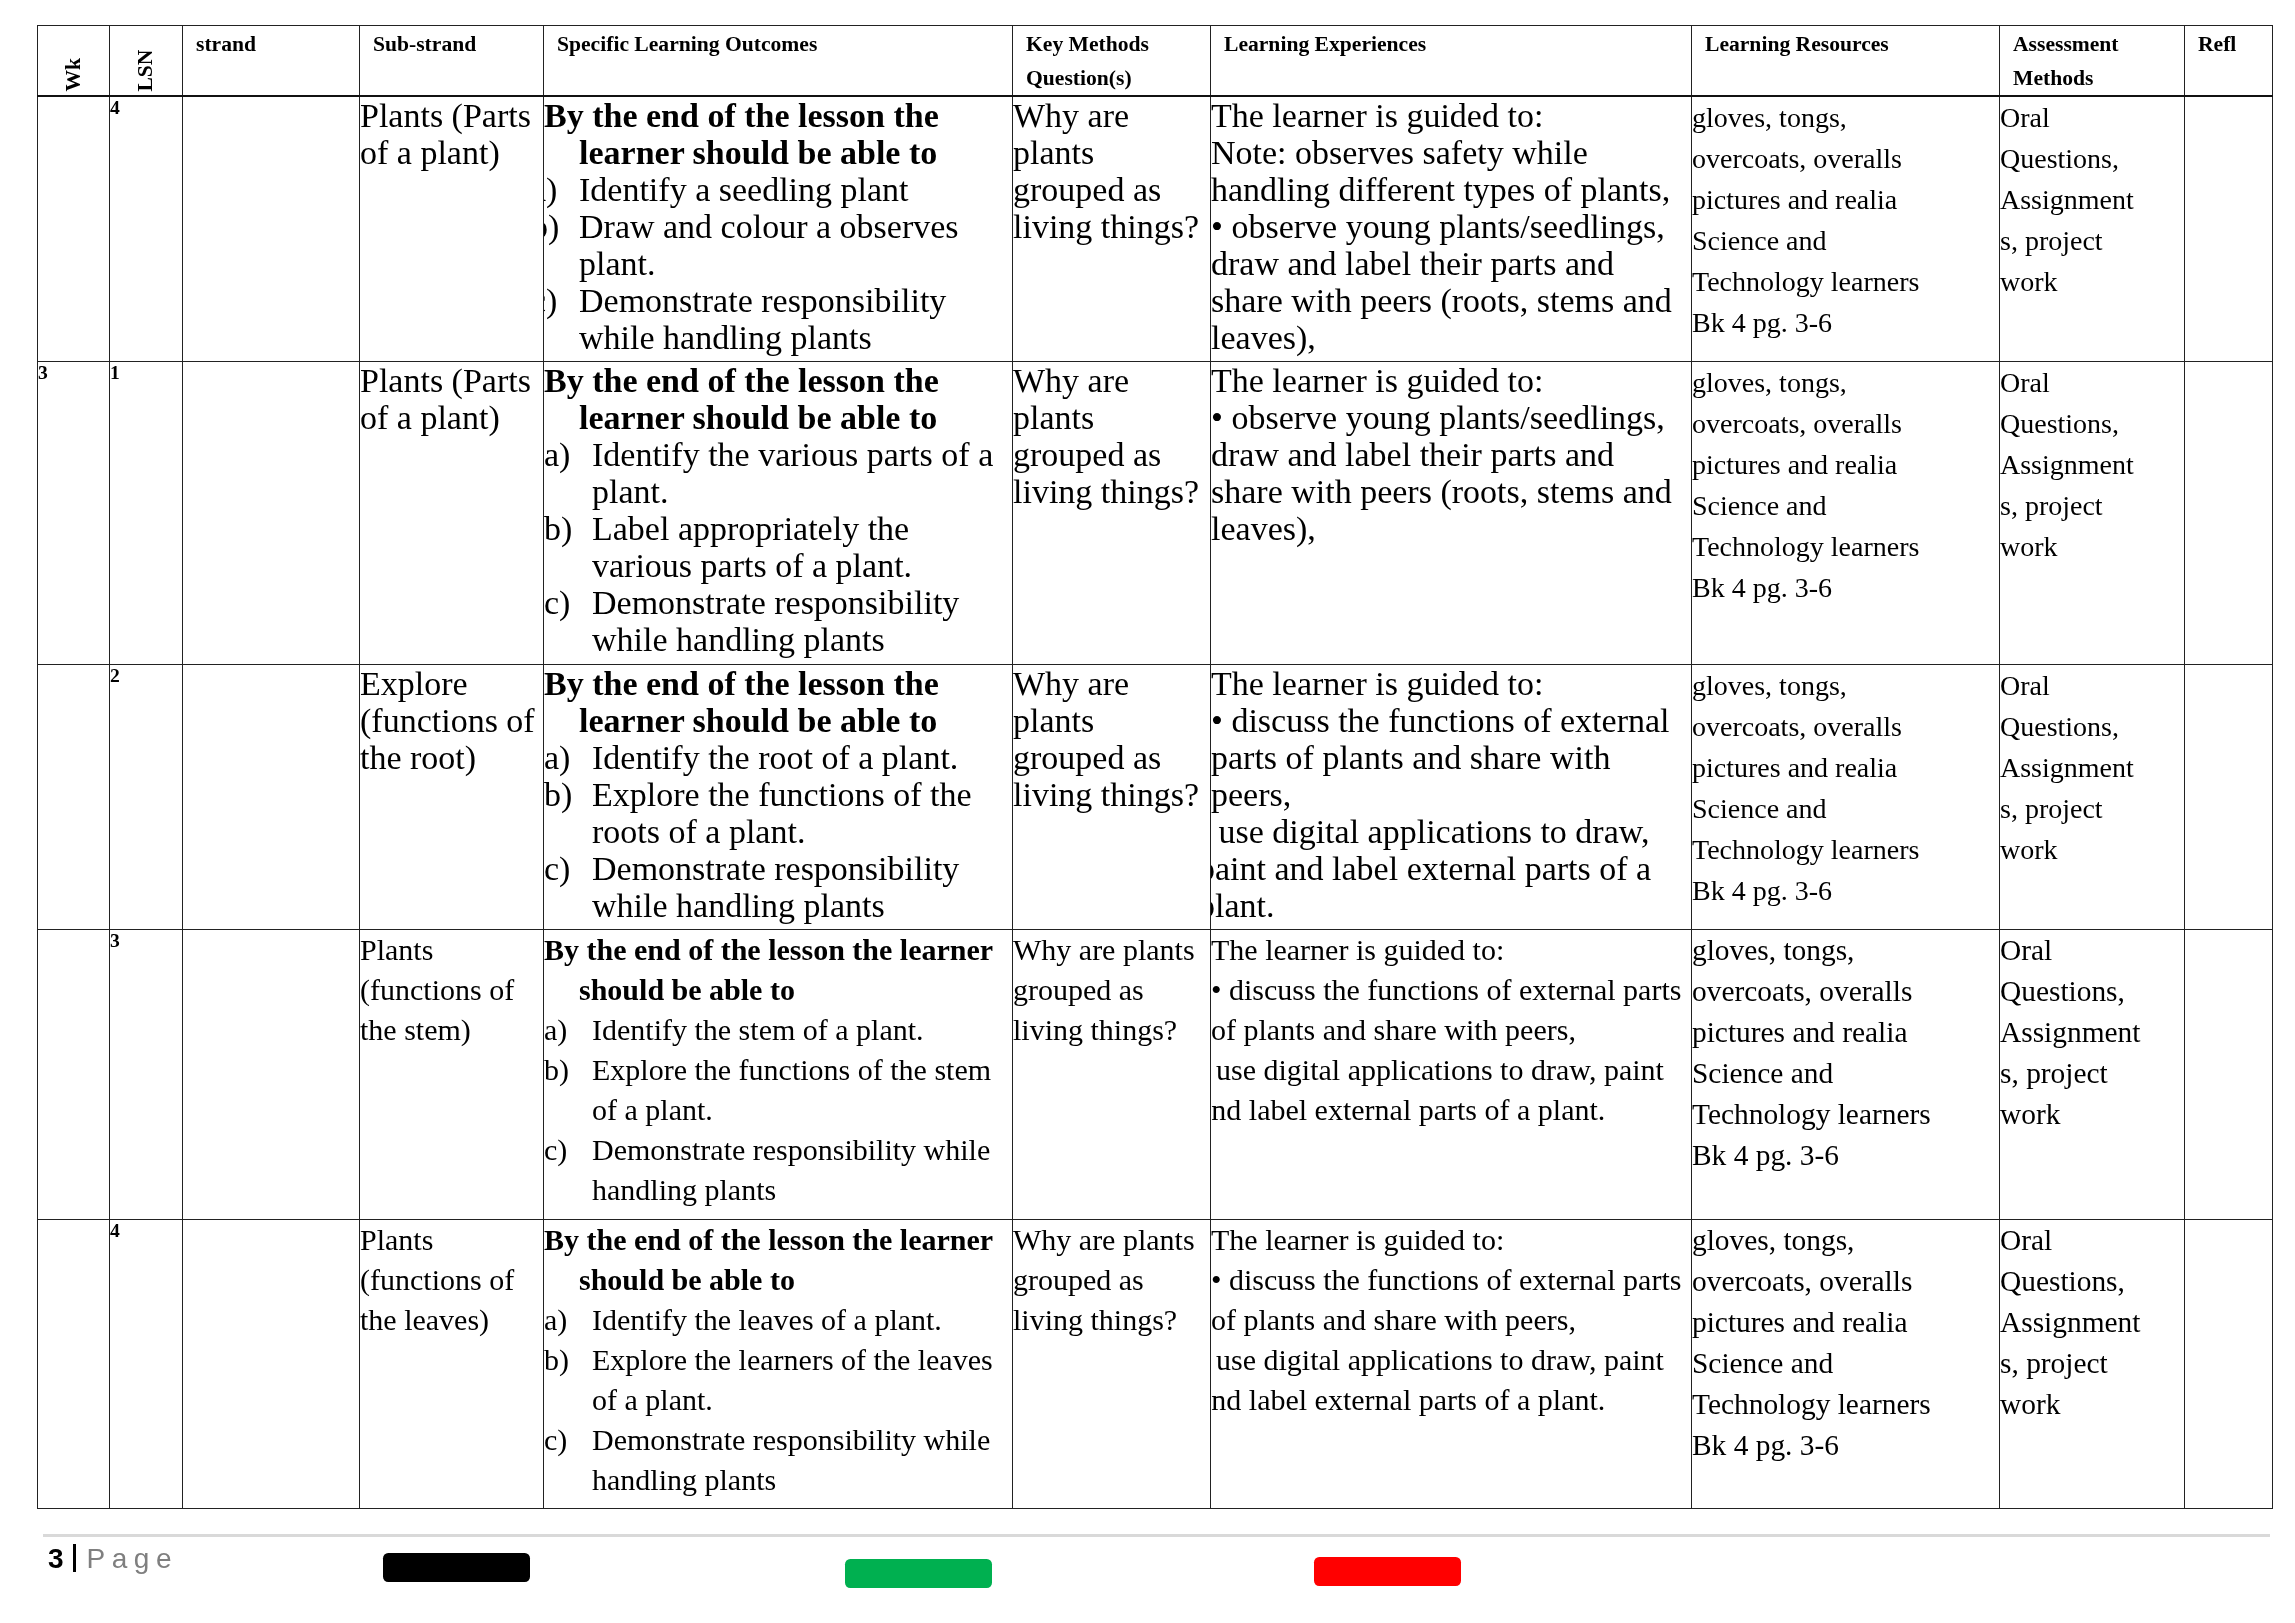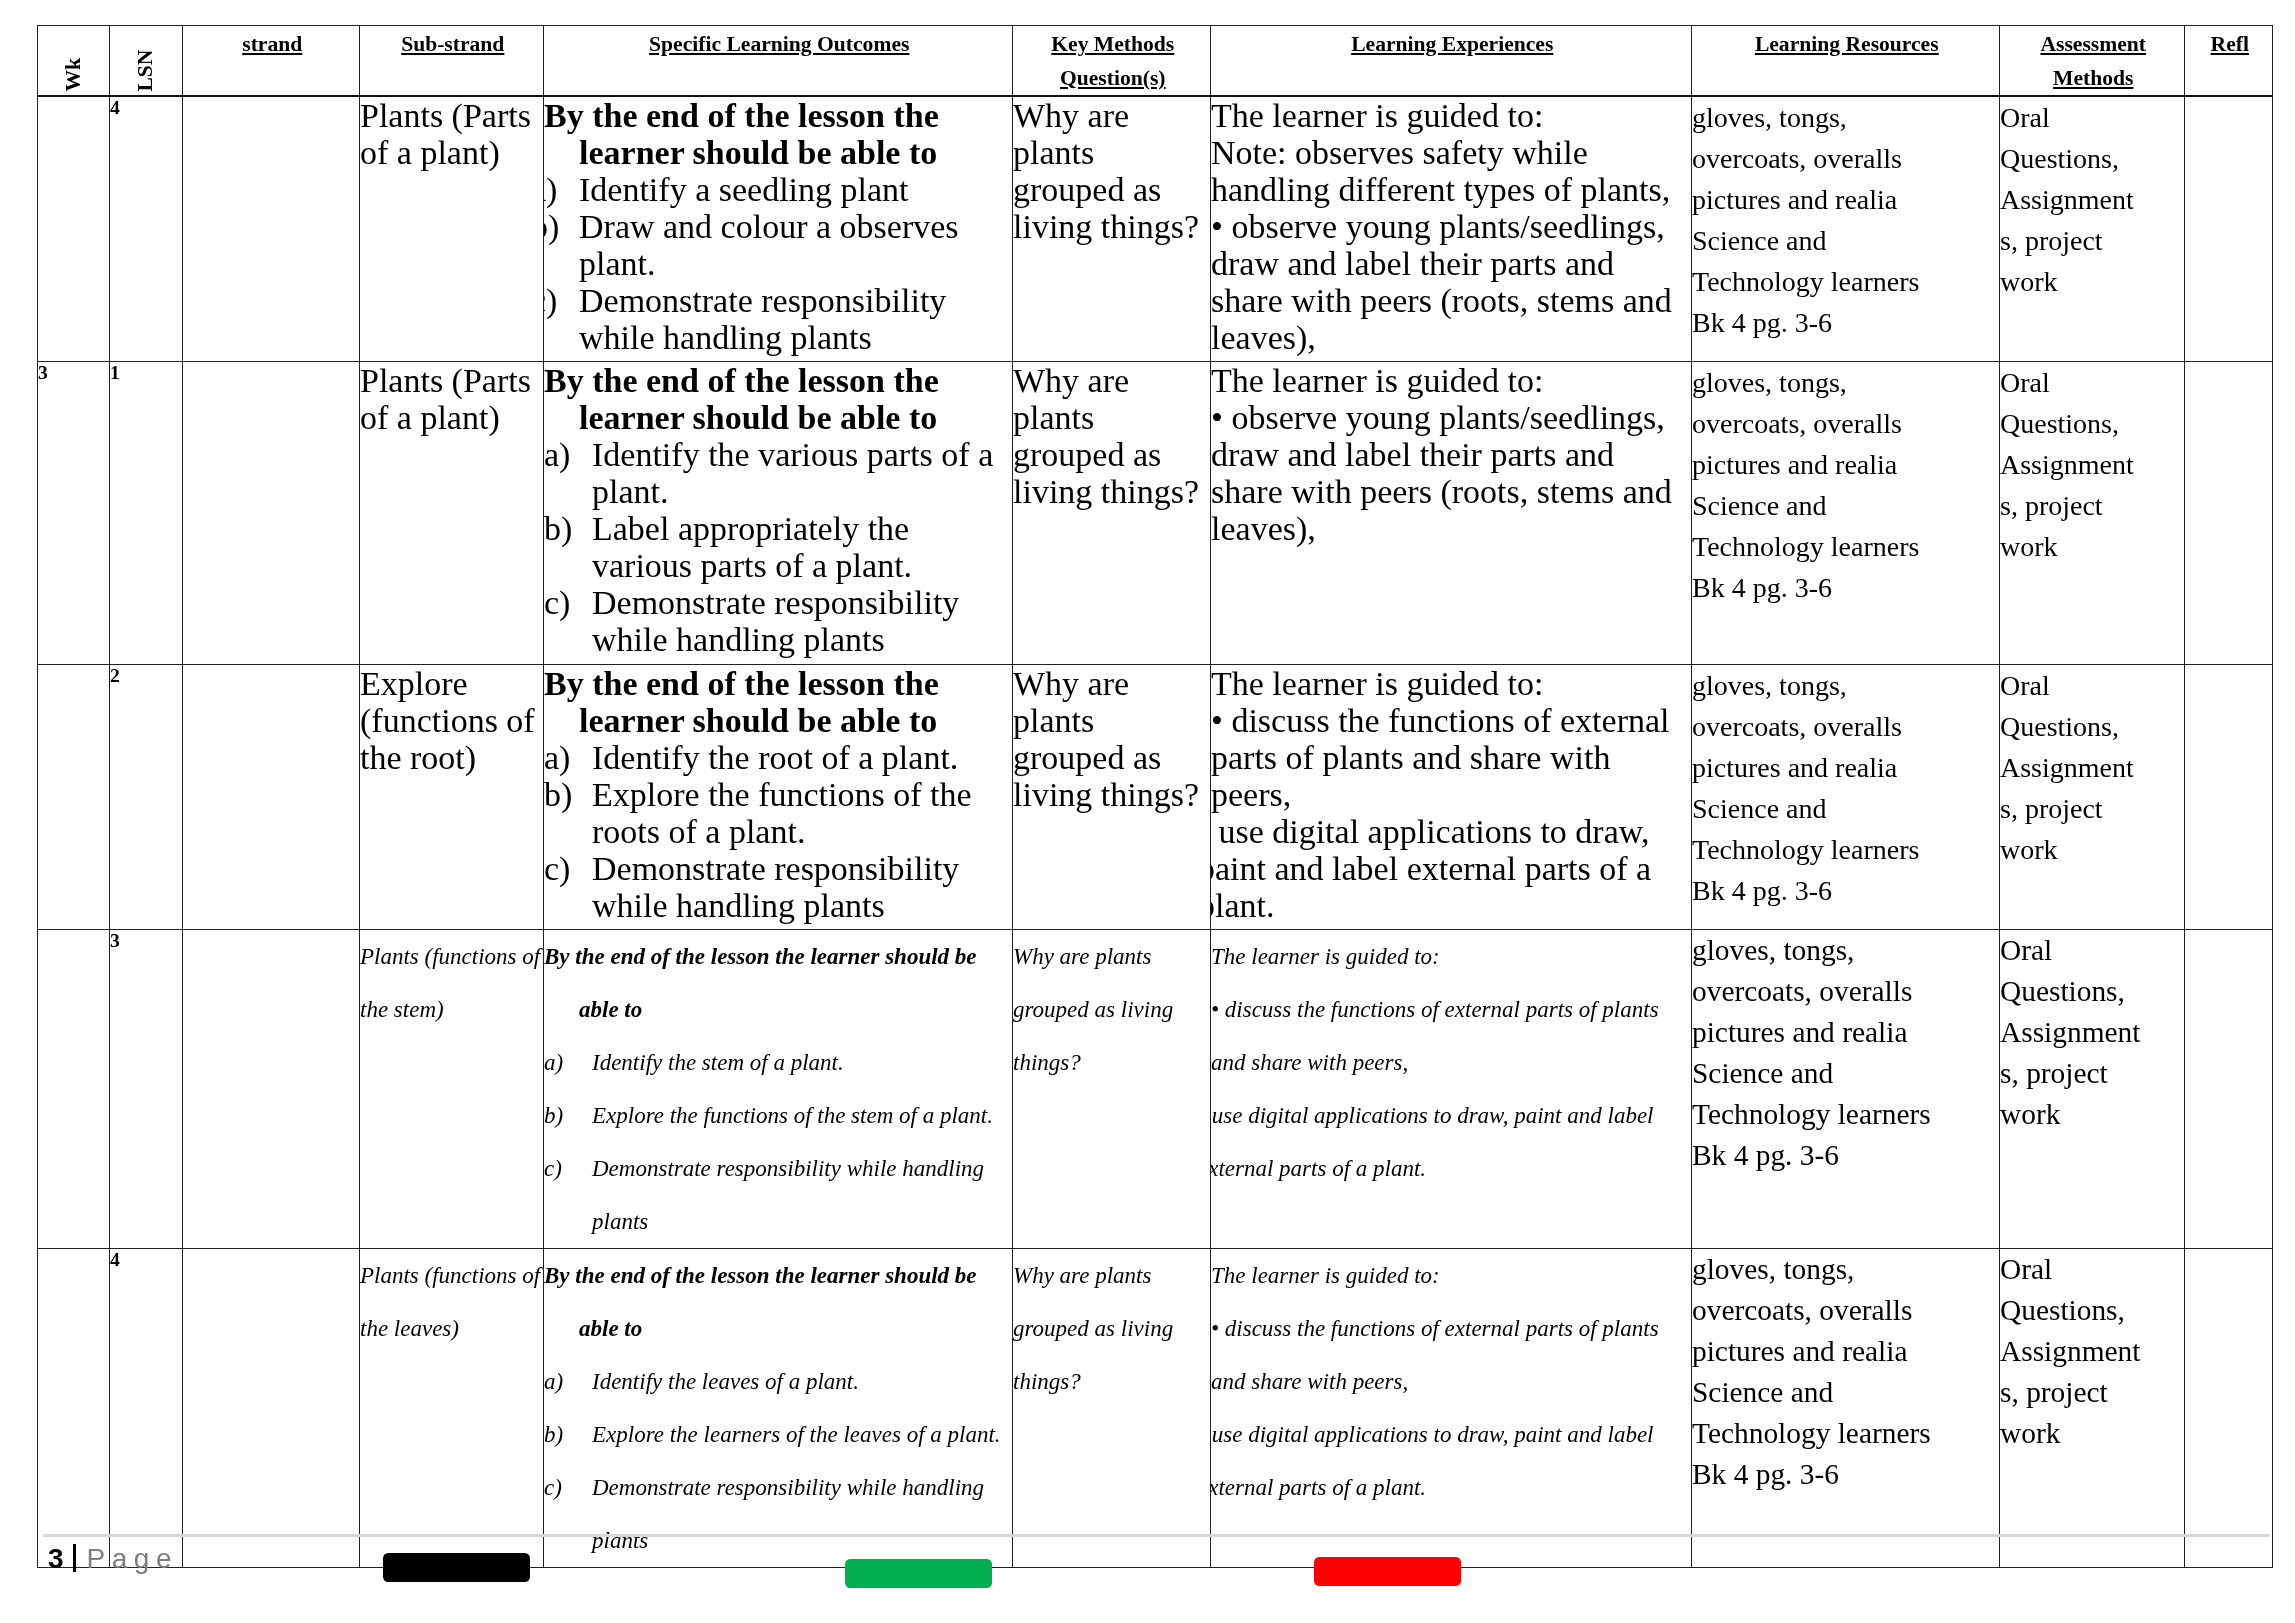--- a/index.html
+++ b/index.html
@@ -2,30 +2,30 @@
 <html style="font-size:10.5px"><head>
 <meta charset="utf-8">
 <style>
   html, body { margin: 0; padding: 0; background: #ffffff; }
   body { width: 2295px; height: 1623px; position: relative; overflow: hidden;
          font-family: "Liberation Serif", "DejaVu Serif", serif; color: #000; }
   #page { position: absolute; left: 0; top: 0; width: 2295px; height: 1623px; }
   table.scheme { position: absolute; left: 37px; top: 25px; border-collapse: collapse;
                  table-layout: fixed; width: 2234px; }
   table.scheme td, table.scheme th { border: 1.3px solid #222; vertical-align: top; padding: 0; overflow: hidden; }
-  table.scheme th { font-weight: bold; text-align: center; font-size: 21.6px; line-height: 34px;
-                    padding: 1.3px 10.5px 0 13px; height: 67px; border-bottom: 2.6px solid #111; text-decoration: underline; }
+  table.scheme th { font-weight: bold; text-align: left; font-size: 21.6px; line-height: 34px;
+                    padding: 1.3px 10.5px 0 13px; height: 67px; border-bottom: 2.6px solid #111; }
   table.scheme tr.first-row td { border-top: 2.6px solid #111; }
   table.scheme th.rot { position: relative; padding: 0; }
   .rot-label { position: absolute; bottom: 3.9px; left: 50%; transform-origin: left bottom;
                transform: rotate(-90deg) translate(0, 50%); white-space: nowrap;
                font-size: 21.6px; font-weight: bold; line-height: 1; }
   td.num { font-weight: bold; font-size: 19.6px; padding: 5.2px 0 0 15.7px; }
   td.txt { font-size: 34px; line-height: 37px; padding: 3.9px 7.9px 0 13px; }
-  tr.big td.txt { font-size: 23px; line-height: 53px; font-style: italic; }
+  tr.big td.txt { font-size: 30px; line-height: 40px; }
   td.res { font-size: 28px; line-height: 41px; padding: 5.2px 6.5px 0 13px; margin-left: 24px; }
   tr.big td.res { font-size: 29.4px; line-height: 41px; }
   .intro { font-weight: bold; display: block; padding-left: 35px; text-indent: -35px; }
   ol.outcomes { list-style: none; margin: 0; padding: 0; }
   ol.outcomes li { position: relative; padding-left: 48px; }
   ol.outcomes li .mark { position: absolute; left: 0; top: 0; width: 46px; }
   ol.outcomes.flush li { padding-left: 48px; margin-left: -13px; }
   .le-line { display: block; }
   .le-line.outdent { margin-left: -13px; }
   .res-line, .assess-line { display: block; }

